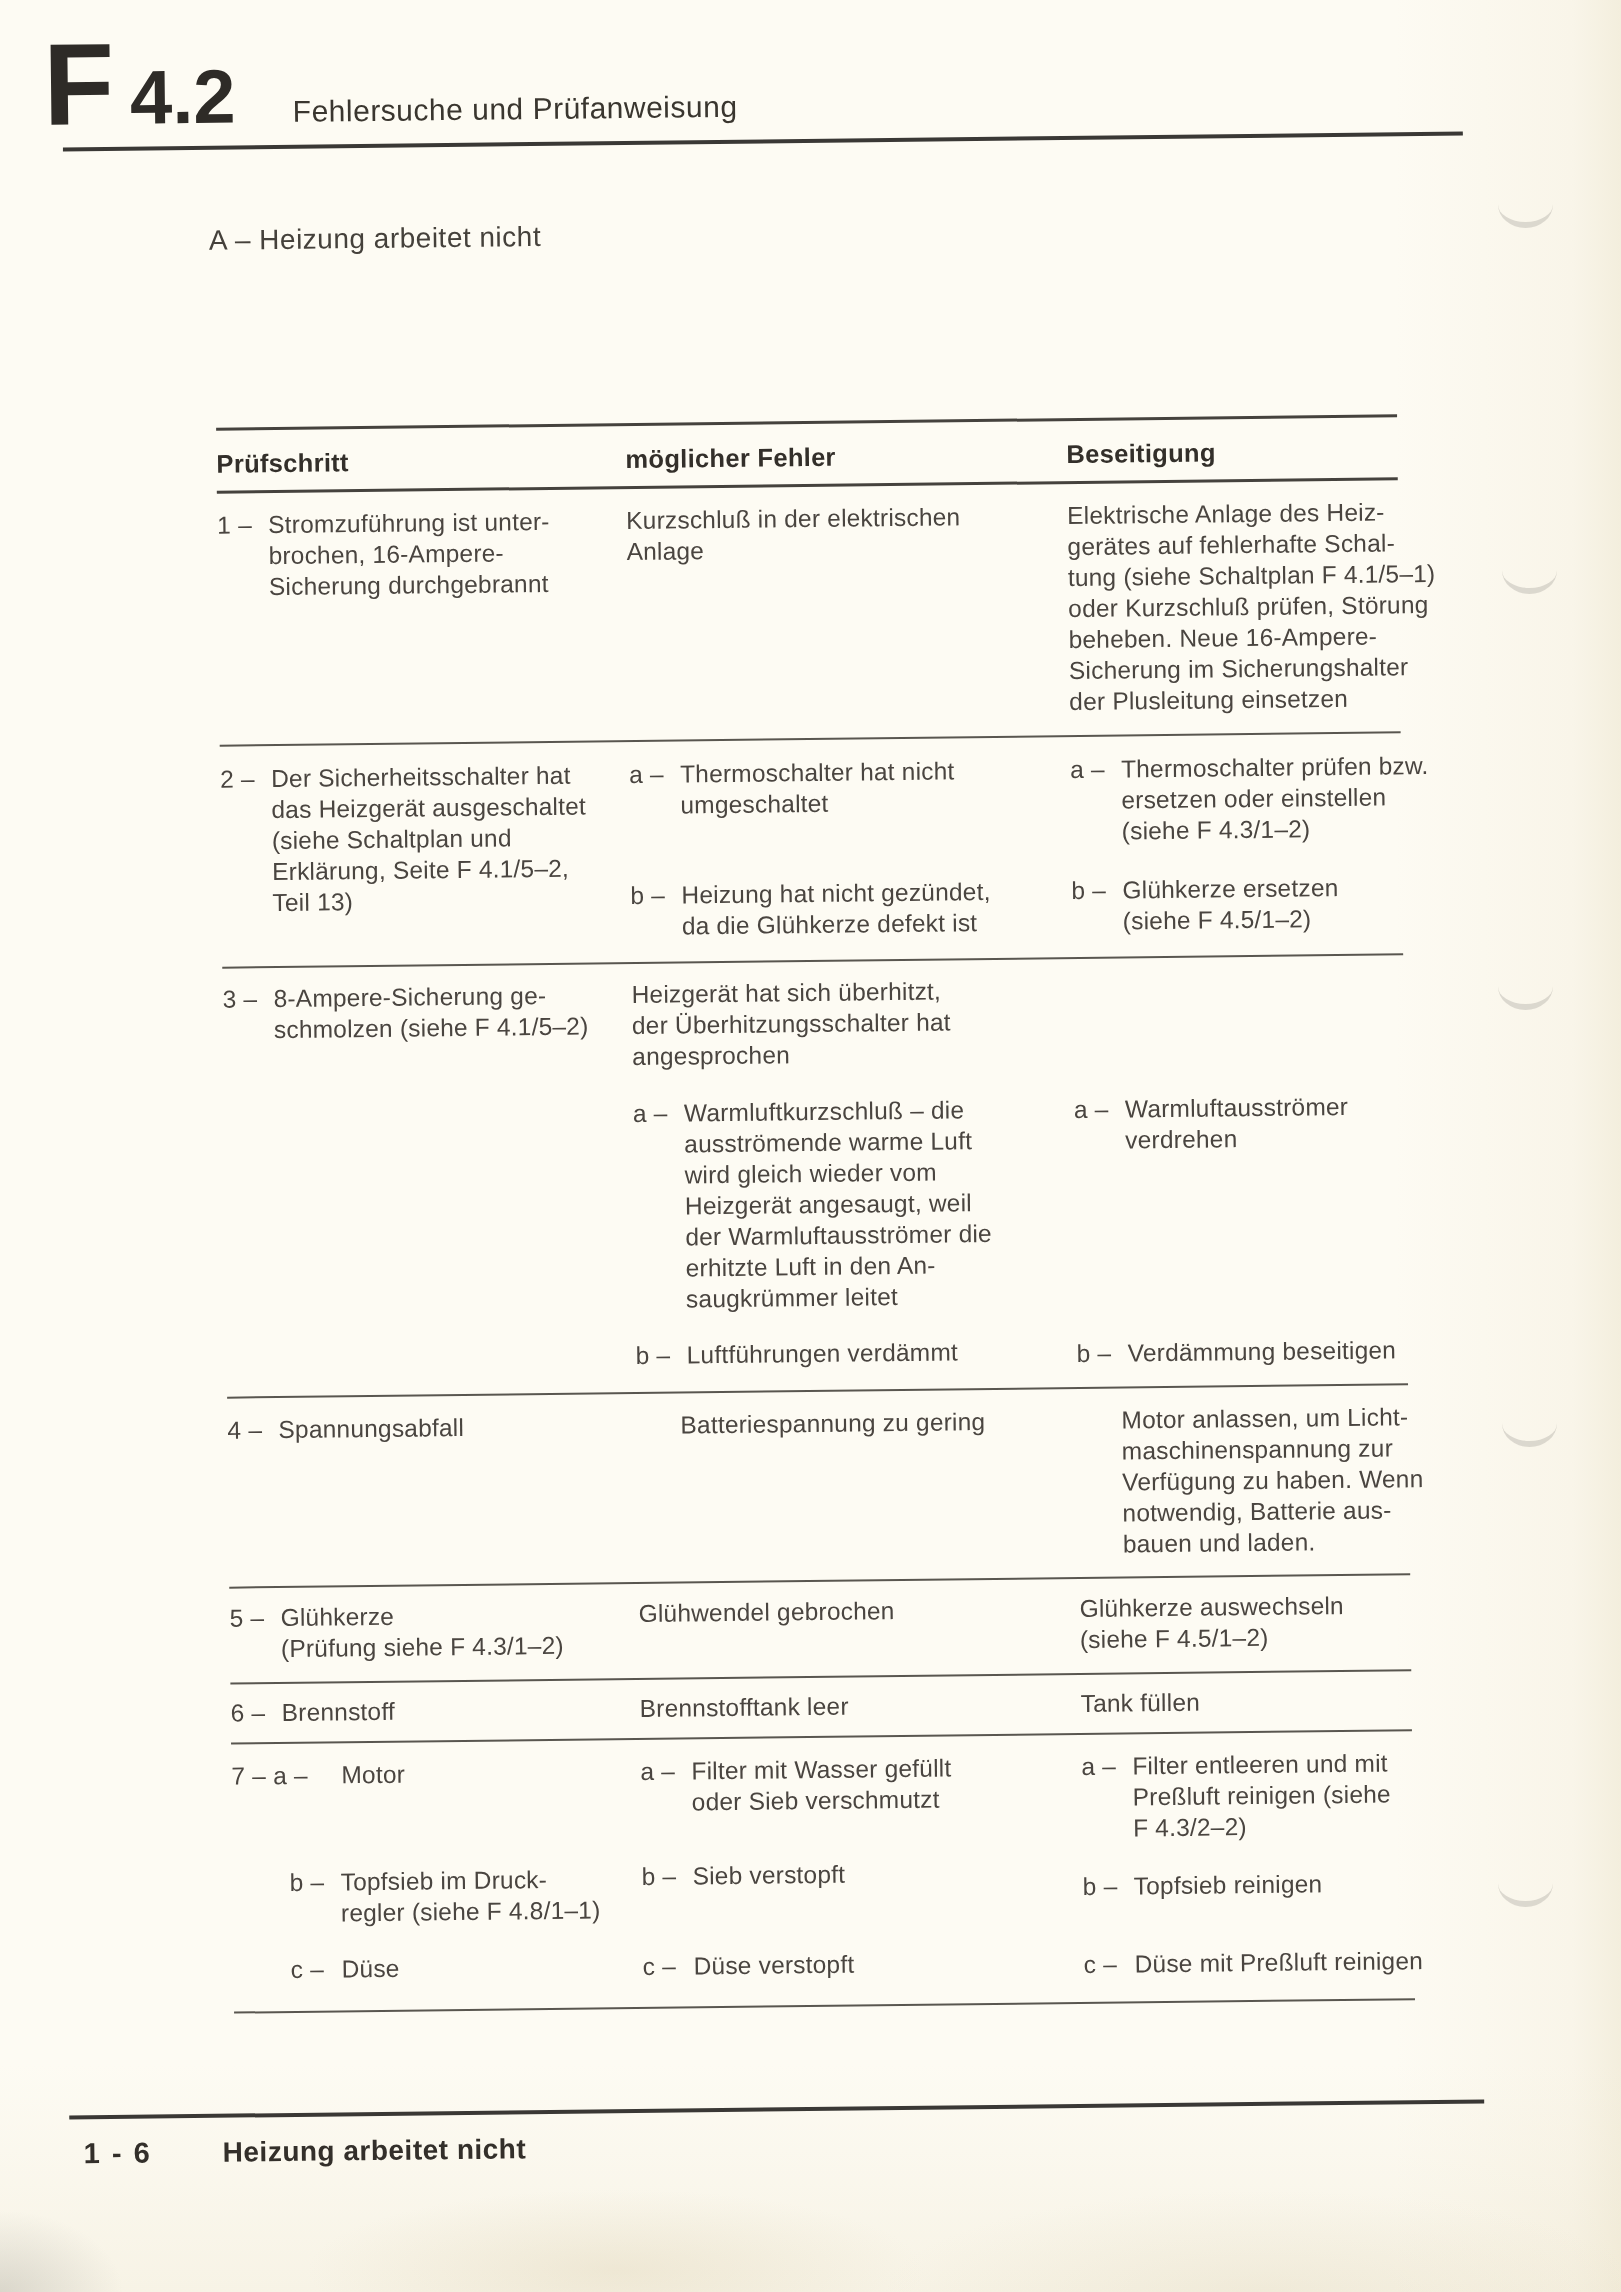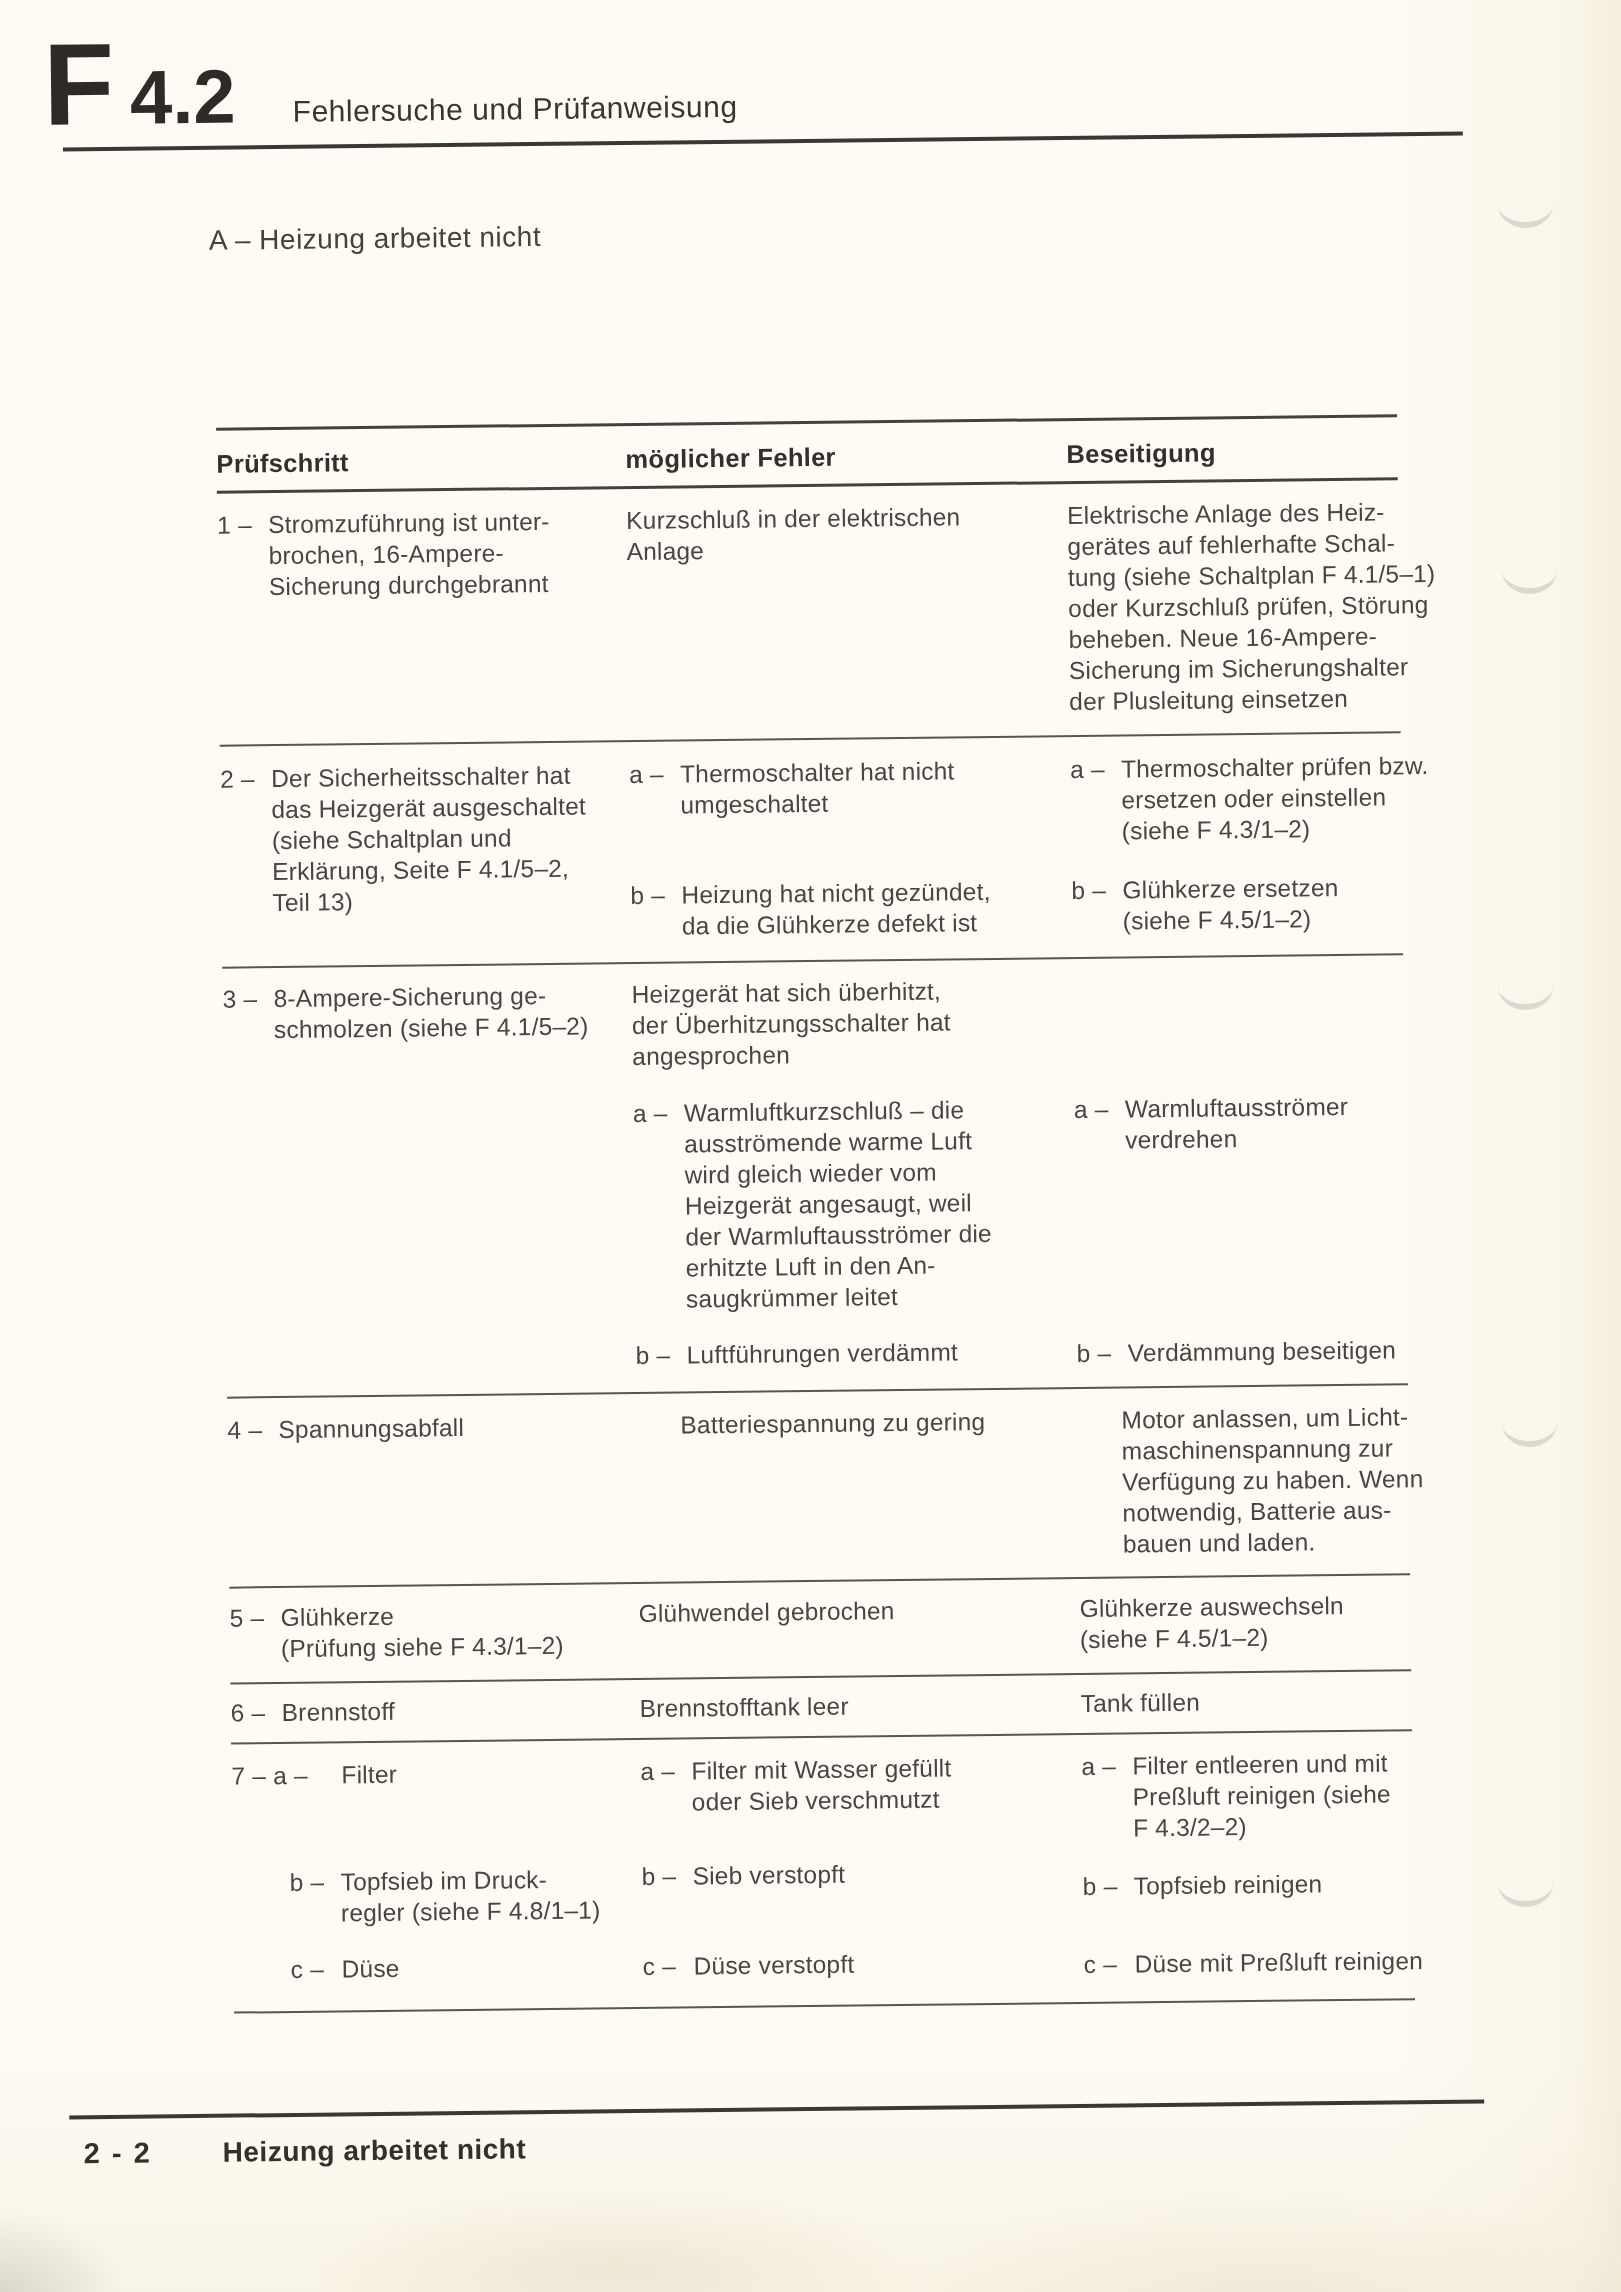--- a/index.html
+++ b/index.html
@@ -250,21 +250,21 @@
           <div class="item">
               <span class="txt">Tank füllen</span>
             </div>
         </div>
       </div>
 
       <div class="t-row" style="padding:15.7px 0 23.5px 0;">
         <div class="cell col-step">
           <div class="item">
               <span class="lbl" style="min-width:110px;">7 – a – </span>
-              <span class="txt">Filter</span>
+              <span class="txt">Motor</span>
             </div>
           <div class="item" style="margin-top:76px;margin-left:57px;">
               <span class="lbl">b – </span>
               <span class="txt">Topfsieb im Druck-
 regler (siehe F 4.8/1–1)</span>
             </div>
           <div class="item" style="margin-top:25.5px;margin-left:57px;">
               <span class="lbl">c – </span>
               <span class="txt">Düse</span>
             </div>
@@ -299,21 +299,21 @@
               <span class="lbl">c – </span>
               <span class="txt">Düse mit Preßluft reinigen</span>
             </div>
         </div>
       </div>
 
     </div>
 
     <div class="foot-rule"></div>
     <div class="footer-text">
-      <span class="footer-page">2 - 2</span>
+      <span class="footer-page">1 - 6</span>
       <span class="footer-title">Heizung arbeitet nicht</span>
     </div>
 
   </div>
 
   <div class="curl" style="left:1498px;top:181px;"></div>
   <div class="curl" style="left:1502px;top:547px;"></div>
   <div class="curl" style="left:1498px;top:963px;"></div>
   <div class="curl" style="left:1502px;top:1400px;"></div>
   <div class="curl" style="left:1498px;top:1860px;"></div>

